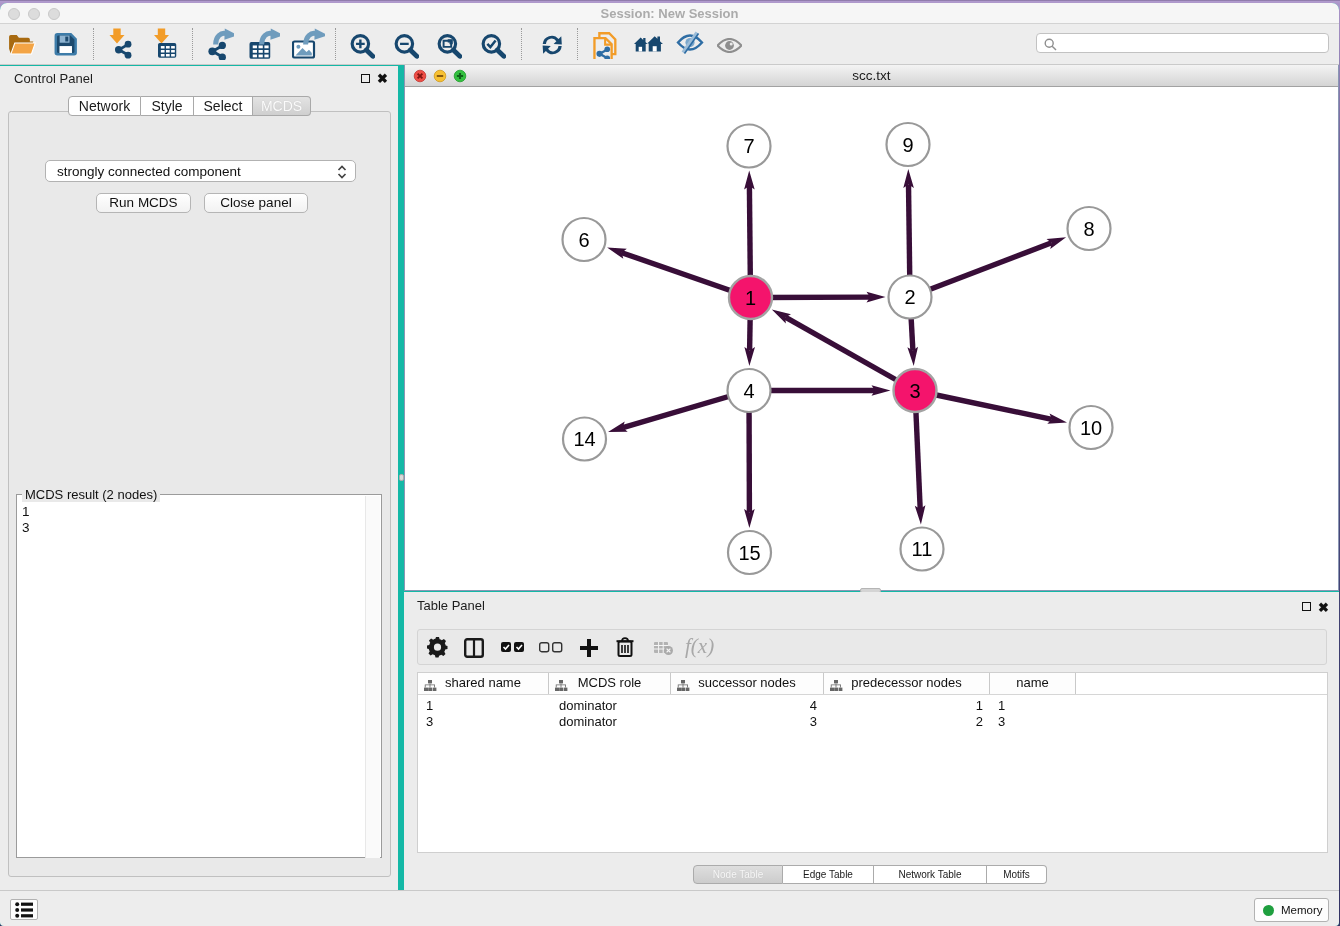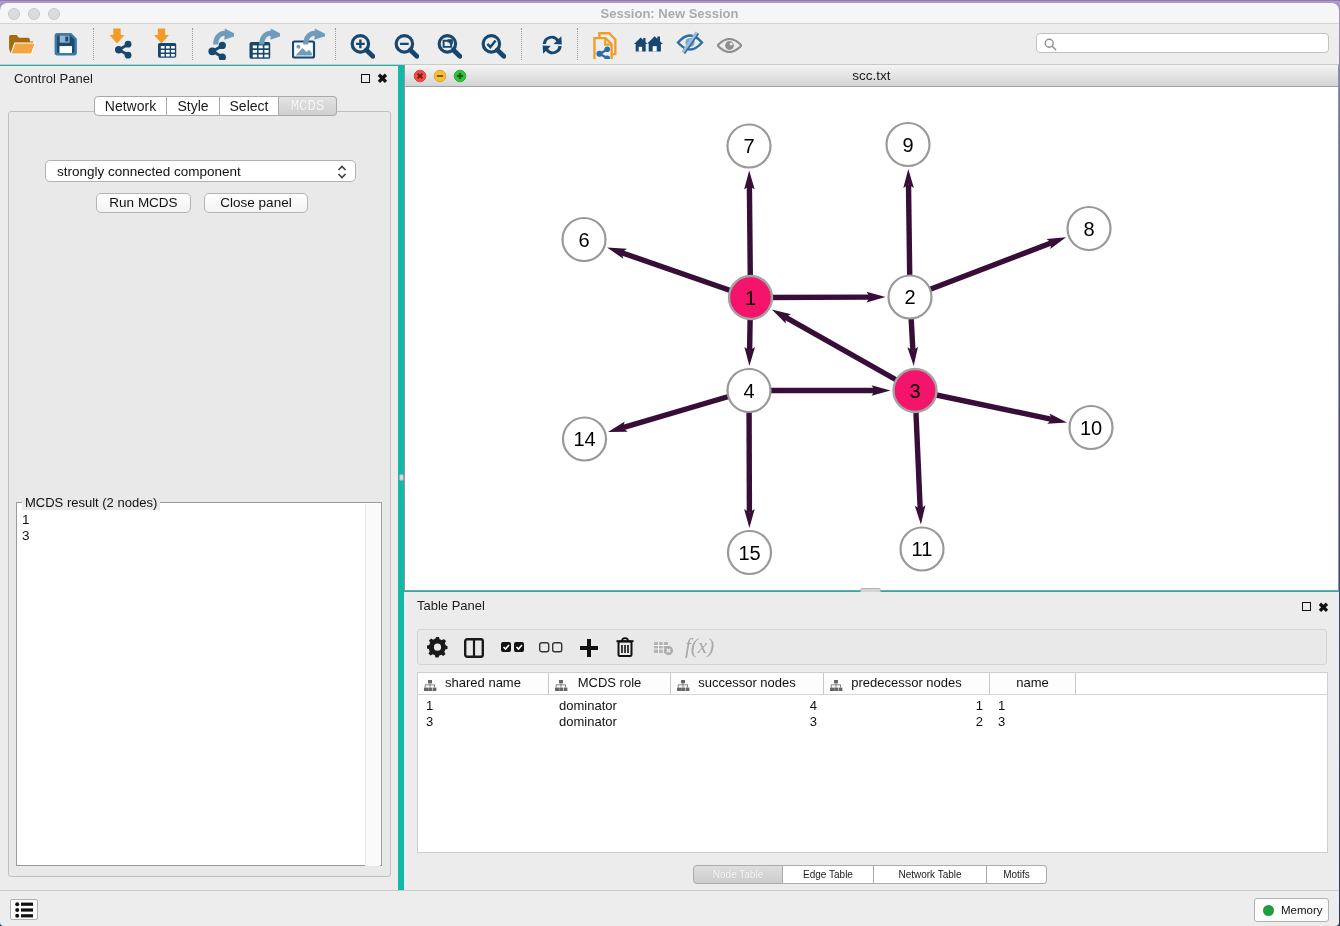--- a/index.html
+++ b/index.html
@@ -8,30 +8,30 @@
 .tlc { position:absolute; top:5px; width:12px; height:12px; border-radius:50%; background:#dcdcdc; border:1px solid #c8c8c8; }
 #title { position:absolute; top:3px; width:100%; text-align:center; font-size:13px; font-weight:bold; color:#ababab; }
 #toolbar { position:absolute; left:0; top:21px; width:100%; height:41px; background:#ededed; border-bottom:1px solid #cacaca; }
 .ti { position:absolute; }
 .sep { position:absolute; top:4px; height:32px; width:0; border-left:1px dotted #9a9a9a; }
 #search { position:absolute; left:1036px; top:9px; width:293px; height:20px; background:#fff; border:1px solid #c2c2c2; border-radius:4px; }
 #cpanel { position:absolute; left:0; top:63px; width:398px; height:824px; background:#ececec; }
 .phead { font-size:13px; color:#1d1d1d; }
 .floatico { position:absolute; width:9px; height:9px; border:1.6px solid #111; }
 .xico { position:absolute; font-size:13px; font-weight:bold; color:#111; line-height:11px; }
-#tabs { position:absolute; left:94px; top:30px; height:20px; display:flex; z-index:3; }
+#tabs { position:absolute; left:68px; top:30px; height:20px; display:flex; z-index:3; }
 .tab { height:20px; background:#fff; border:1px solid #a9a9a9; border-left:none; font-size:14px; color:#1a1a1a; text-align:center; line-height:19px; }
 .tab.first { border-left:1px solid #a9a9a9; border-radius:4px 0 0 4px; }
-.tab.last { border-radius:0 4px 4px 0;font-family:Liberation Mono, monospace; }
+.tab.last { border-radius:0 4px 4px 0; }
 .tab.sel { background:linear-gradient(#e3e3e3,#cfcfcf); color:#fbfbfb; text-shadow:0 0 1px #bbb; }
 #tabpane { position:absolute; left:8px; top:45px; width:383px; height:766px; background:#e9e9e9; border:1px solid #c0c0c0; border-radius:3px; }
 #optlabel { position:absolute; left:0; top:25px; width:100%; text-align:center; font-size:13.5px; color:#111; }
 #combo { position:absolute; left:36px; top:48px; width:311px; height:22px; background:#fff; border:1px solid #b2b2b2; border-radius:5px; font-size:13.5px; color:#111; line-height:21px; padding-left:11px; }
 .btn { position:absolute; top:81px; height:20px; background:linear-gradient(#ffffff,#f2f2f2); border:1px solid #b5b5b5; border-radius:5px; font-size:13.5px; color:#111; text-align:center; line-height:18px; }
-#resultbox { position:absolute; left:7px; top:390px; width:366px; height:364px; border:1px solid #9b9b9b; background:#fff; }
+#resultbox { position:absolute; left:7px; top:382px; width:366px; height:364px; border:1px solid #9b9b9b; background:#fff; }
 #resultlabel { position:absolute; left:5px; top:-8px; background:#e9e9e9; padding:0 3px; font-size:13px; color:#111; }
 #rscroll { position:absolute; right:1px; top:1px; width:15px; height:362px; background:#fafafa; border-left:1px solid #e8e8e8; }
 #netwin { position:absolute; left:404px; top:62px; width:935px; height:526px; border:1px solid #8a96b4; border-top:none; background:#fff; }
 #nettitle { position:absolute; left:0; top:0; width:100%; height:22px; background:linear-gradient(#f4f4f4,#d4d4d4); border-bottom:1px solid #a2a2a2; }
 #netname { position:absolute; top:3px; width:100%; text-align:center; font-size:13.5px; color:#1a1a1a; }
 #tpanel { position:absolute; left:404px; top:589px; width:935px; height:298px; background:#ececec; }
 #ttoolbar { position:absolute; left:13px; top:37px; width:910px; height:36px; background:#e9e9e9; border:1px solid #d4d4d4; border-radius:3px; }
 #ttable { position:absolute; left:13px; top:80px; width:911px; height:181px; background:#fff; border:1px solid #cfcfcf; }
 .th { position:absolute; top:0; height:21px; border-right:1px solid #c9c9c9; font-size:13px; color:#111; text-align:center; line-height:20px; background:#fdfdfd; }
 .oi { position:absolute; left:6px; top:4px; }

